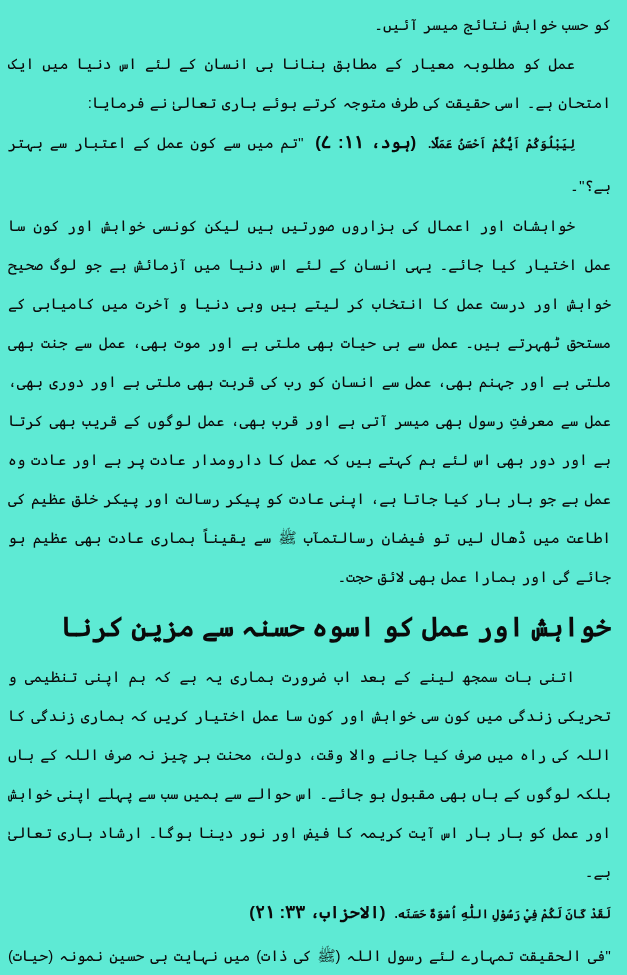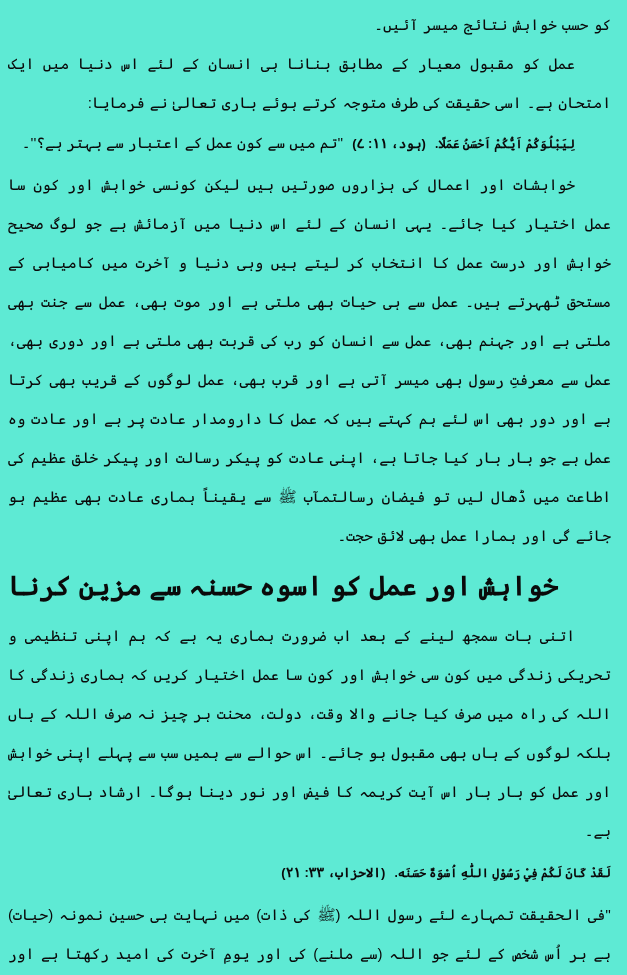--- a/index.html
+++ b/index.html
@@ -35,40 +35,40 @@
     text-align: right;
     line-height: 44px;
   }
   .arabic {
     font-weight: bold;
     font-size: 12px;
     margin-inline-end: 5px;
   }
   .reference {
     font-weight: bold;
-    font-size: 13px;
+    font-size: 17px;
     margin-inline-end: 5px;
   }
   .translation { font-size: 15px; }
   .heading {
     margin: 5px 0 4px 0;
-    text-align: left;
+    text-align: right;
     font-size: 27px;
     font-weight: bold;
     line-height: 52px;
   }
 </style>
 </head>
 <body>
 
 <div class="page">
 
   <p class="body-text">کو حسب خواہش نتائج میسر آئیں۔</p>
 
-  <p class="body-text indent">عمل کو مقبول معیار کے مطابق بنانا ہی انسان کے لئے اس دنیا میں ایک امتحان ہے۔ اسی حقیقت کی طرف متوجہ کرتے ہوئے باری تعالیٰ نے فرمایا:</p>
+  <p class="body-text indent">عمل کو مطلوبہ معیار کے مطابق بنانا ہی انسان کے لئے اس دنیا میں ایک امتحان ہے۔ اسی حقیقت کی طرف متوجہ کرتے ہوئے باری تعالیٰ نے فرمایا:</p>
 
   <p class="verse-line indent">
     <span class="arabic">لِيَبْلُوَكُمْ اَيُّكُمْ اَحْسَنُ عَمَلًا.</span>
     <span class="reference">(ہود، ۱۱: ۷)</span>
     <span class="translation">''تم میں سے کون عمل کے اعتبار سے بہتر ہے؟''۔</span>
   </p>
 
   <p class="body-text indent">خواہشات اور اعمال کی ہزاروں صورتیں ہیں لیکن کونسی خواہش اور کون سا عمل اختیار کیا جائے۔ یہی انسان کے لئے اس دنیا میں آزمائش ہے جو لوگ صحیح خواہش اور درست عمل کا انتخاب کر لیتے ہیں وہی دنیا و آخرت میں کامیابی کے مستحق ٹھہرتے ہیں۔ عمل سے ہی حیات بھی ملتی ہے اور موت بھی، عمل سے جنت بھی ملتی ہے اور جہنم بھی، عمل سے انسان کو رب کی قربت بھی ملتی ہے اور دوری بھی، عمل سے معرفتِ رسول بھی میسر آتی ہے اور قرب بھی، عمل لوگوں کے قریب بھی کرتا ہے اور دور بھی اس لئے ہم کہتے ہیں کہ عمل کا دارومدار عادت پر ہے اور عادت وہ عمل ہے جو بار بار کیا جاتا ہے، اپنی عادت کو پیکر رسالت اور پیکر خلق عظیم کی اطاعت میں ڈھال لیں تو فیضان رسالتمآب ﷺ سے یقیناً ہماری عادت بھی عظیم ہو جائے گی اور ہمارا عمل بھی لائق حجت۔</p>
 
   <h2 class="heading">خواہش اور عمل کو اسوہ حسنہ سے مزین کرنا</h2>

